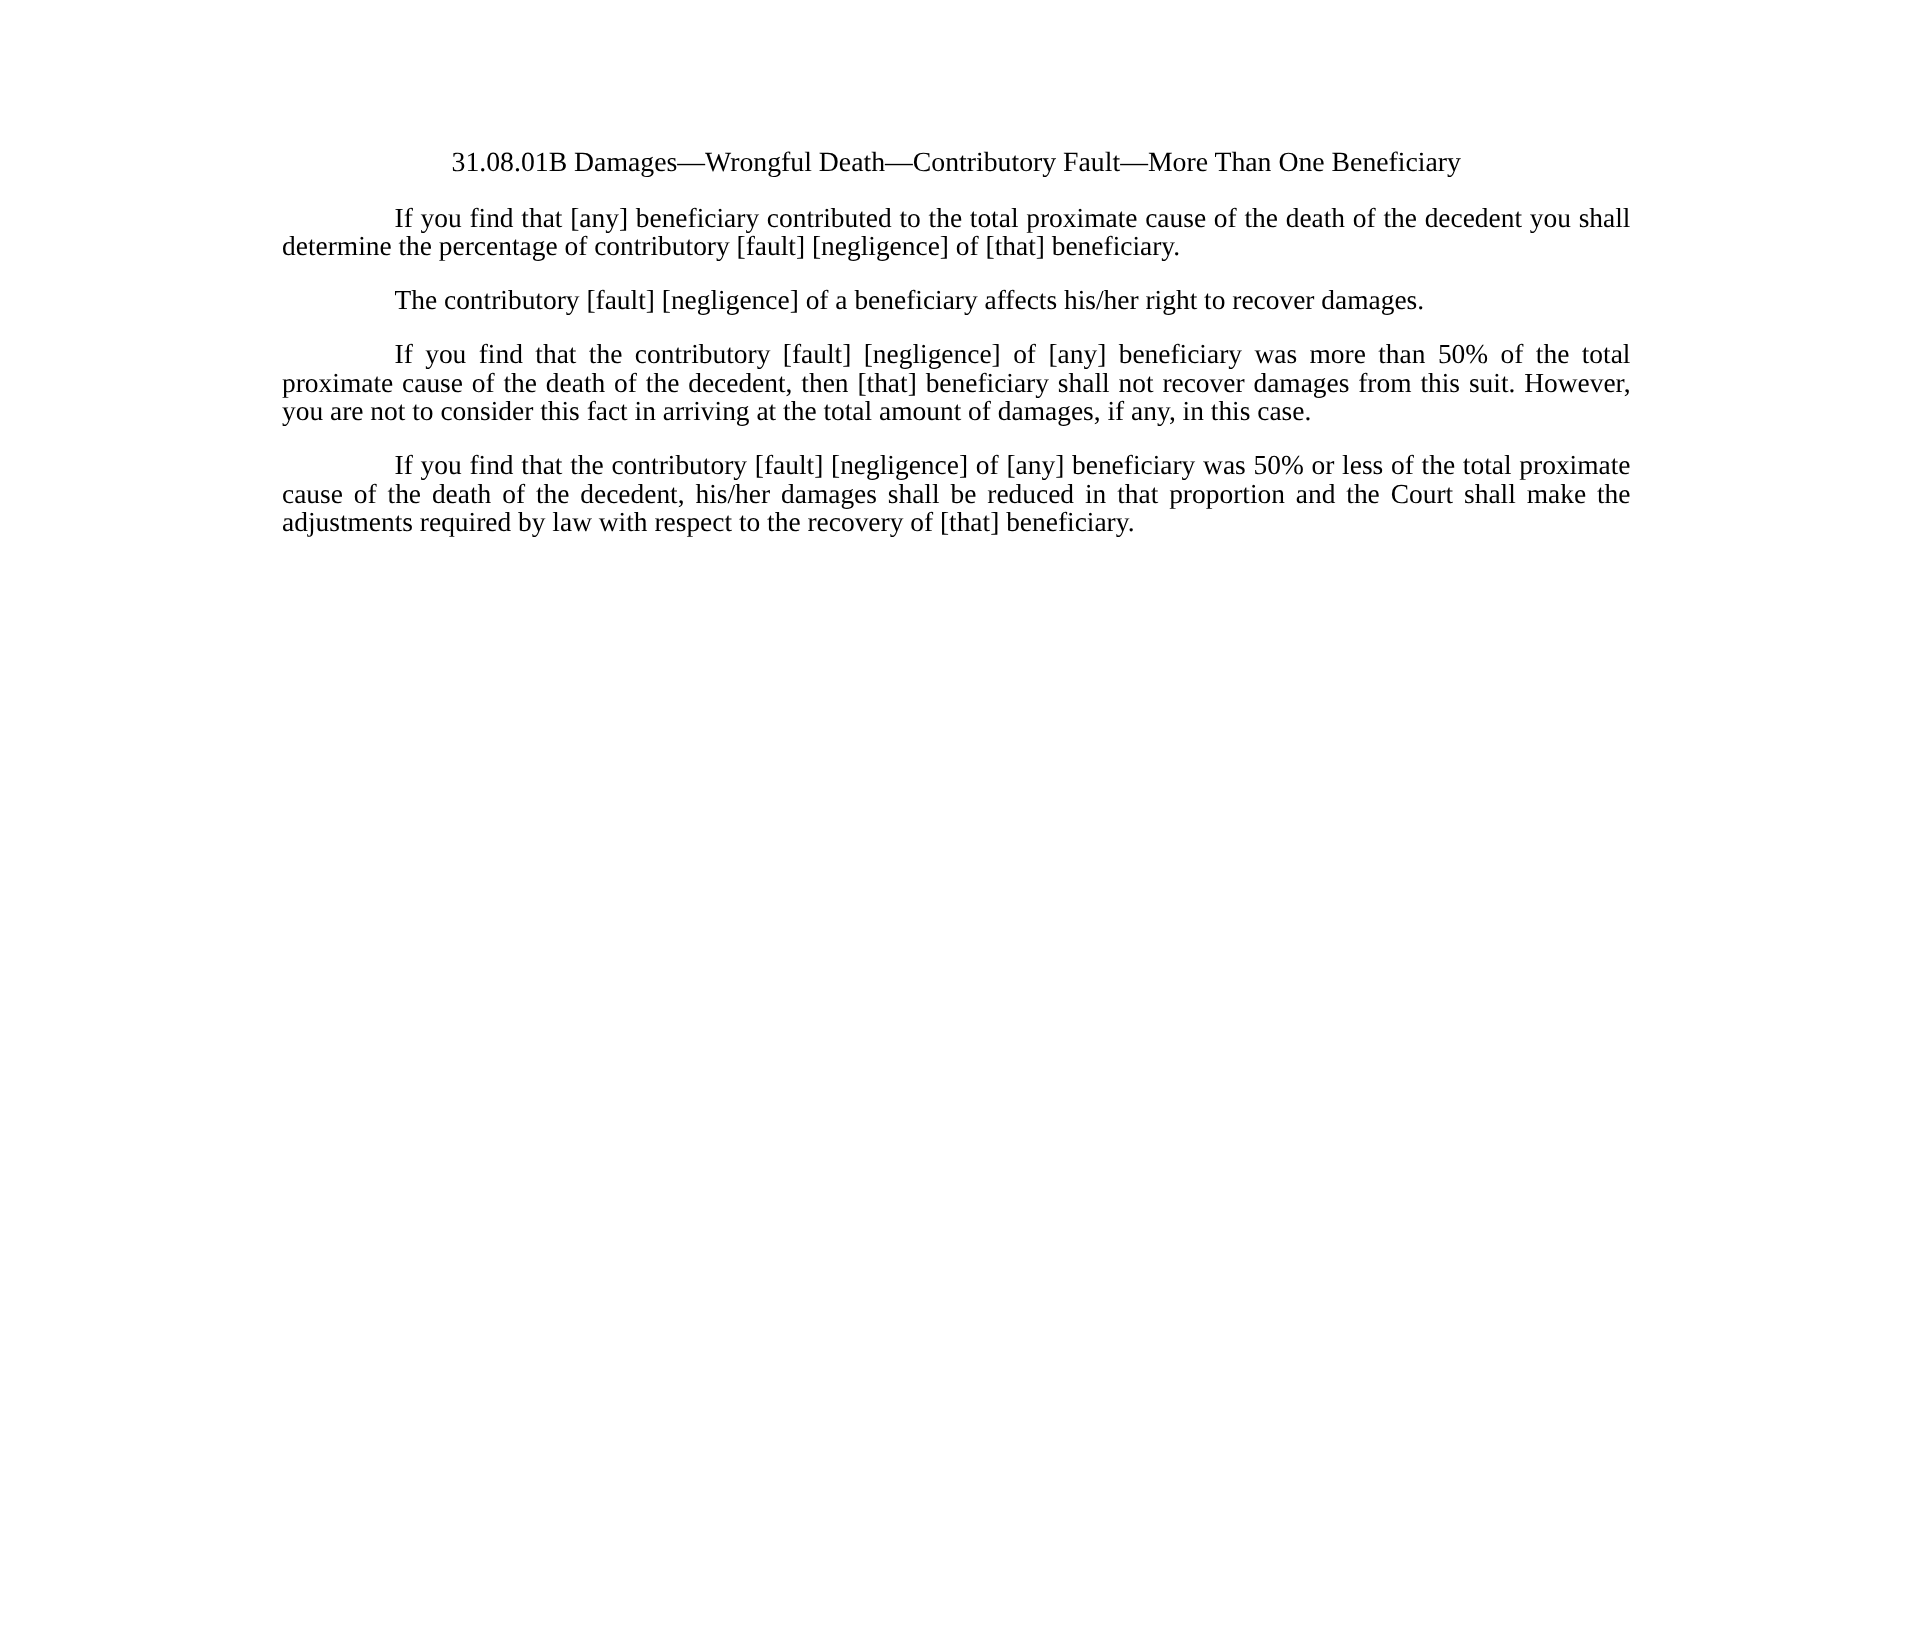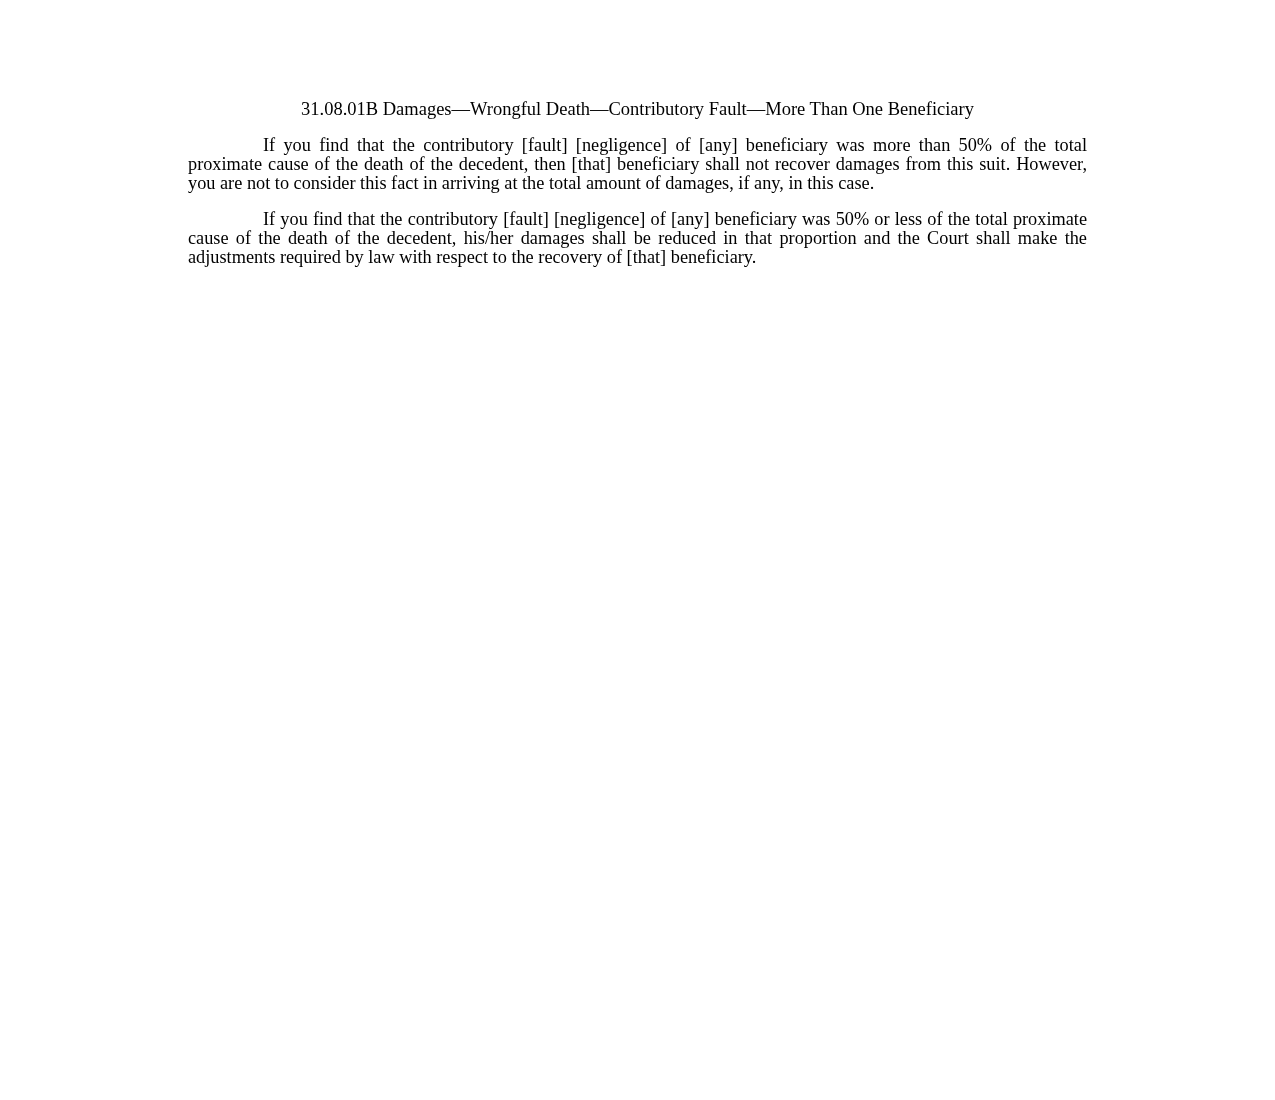--- a/index.html
+++ b/index.html
@@ -35,15 +35,17 @@
       text-align: justify;
       text-indent: 75px;
       margin: 0 0 17px 0;
     }
   </style>
 </head>
 <body>
 
 <div class="page">
   <h1 class="title">31.08.01B Damages—Wrongful Death—Contributory Fault—More Than One Beneficiary</h1>
+  <p class="para">If you find that [any] beneficiary contributed to the total proximate cause of the death of the decedent you shall determine the percentage of contributory [fault] [negligence] of [that] beneficiary.</p>
+  <p class="para">The contributory [fault] [negligence] of a beneficiary affects his/her right to recover damages.</p>
   <p class="para">If you find that the contributory [fault] [negligence] of [any] beneficiary was more than 50% of the total proximate cause of the death of the decedent, then [that] beneficiary shall not recover damages from this suit. However, you are not to consider this fact in arriving at the total amount of damages, if any, in this case.</p>
   <p class="para">If you find that the contributory [fault] [negligence] of [any] beneficiary was 50% or less of the total proximate cause of the death of the decedent, his/her damages shall be reduced in that proportion and the Court shall make the adjustments required by law with respect to the recovery of [that] beneficiary.</p>
 </div>
 
 </body></html>

